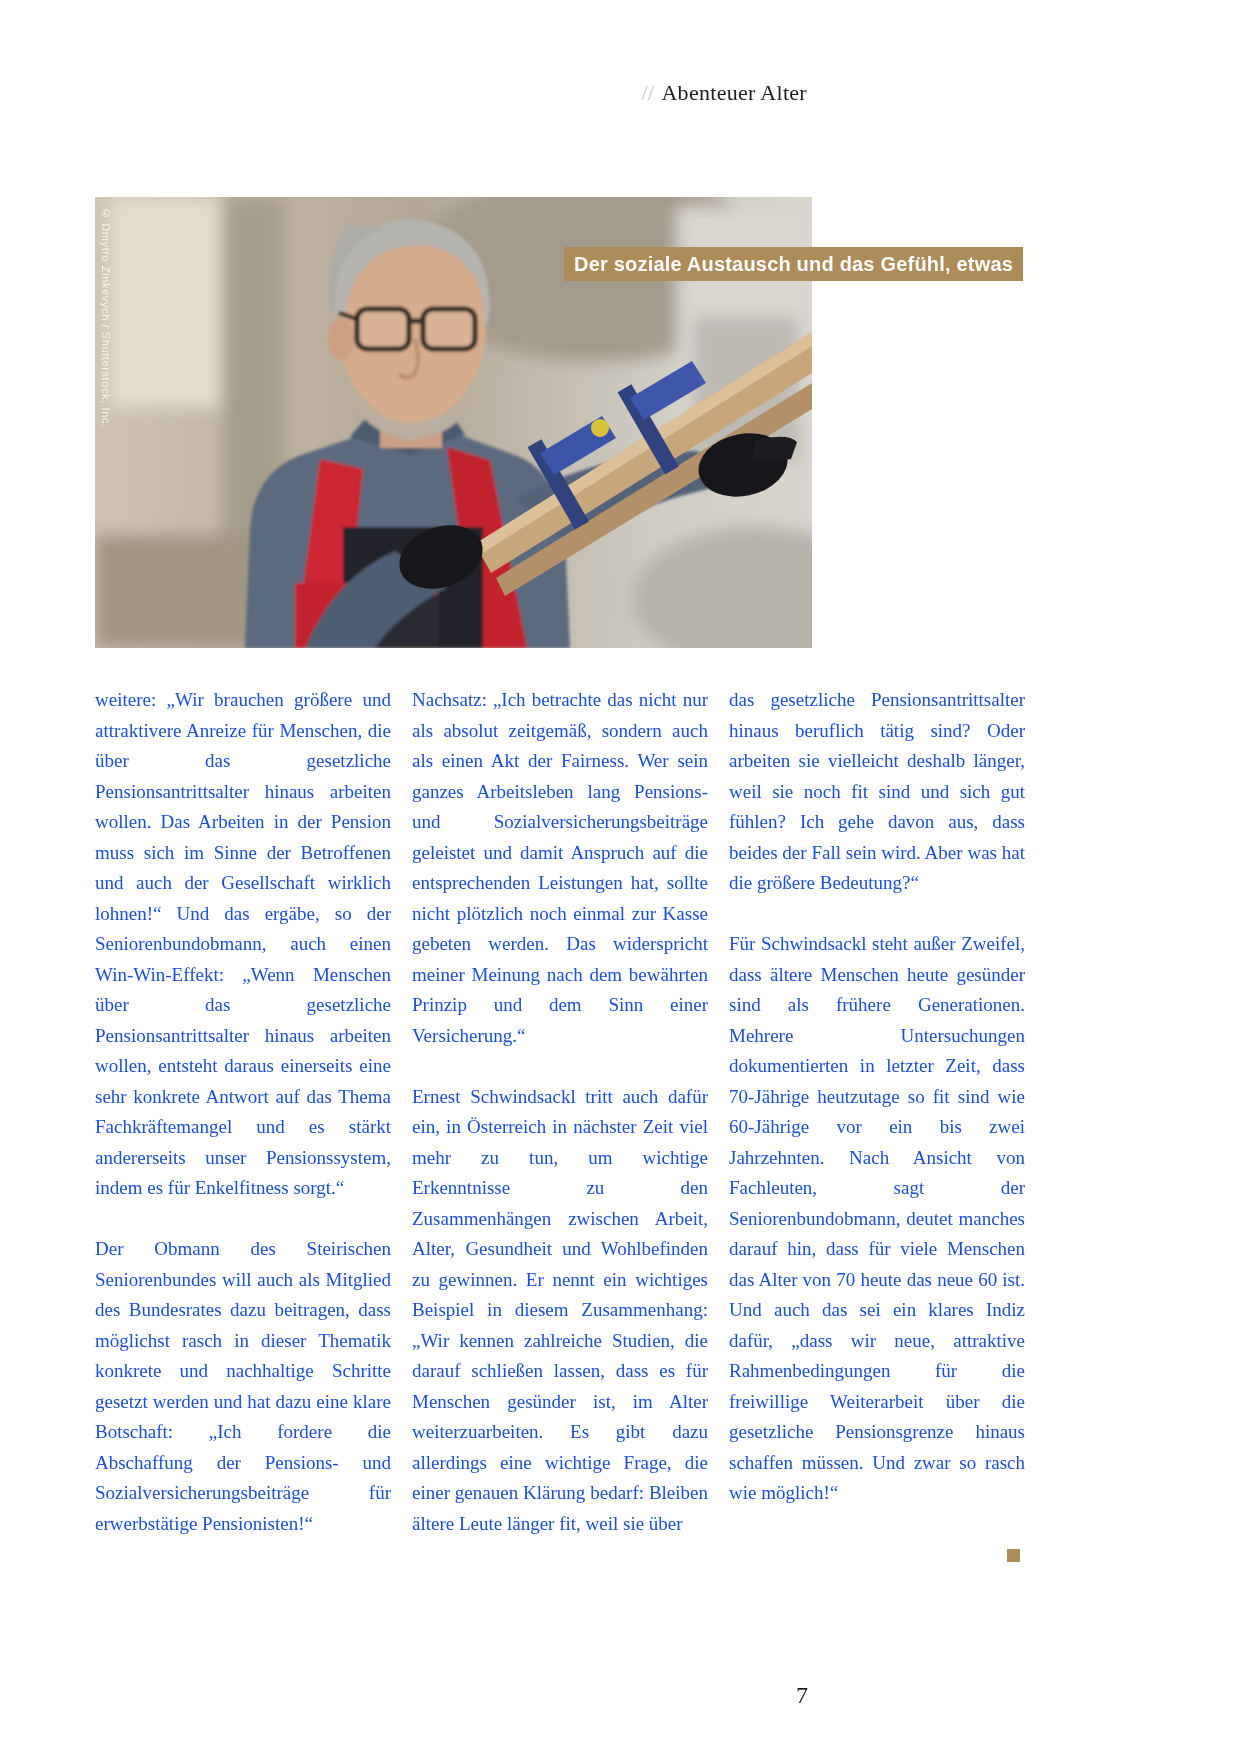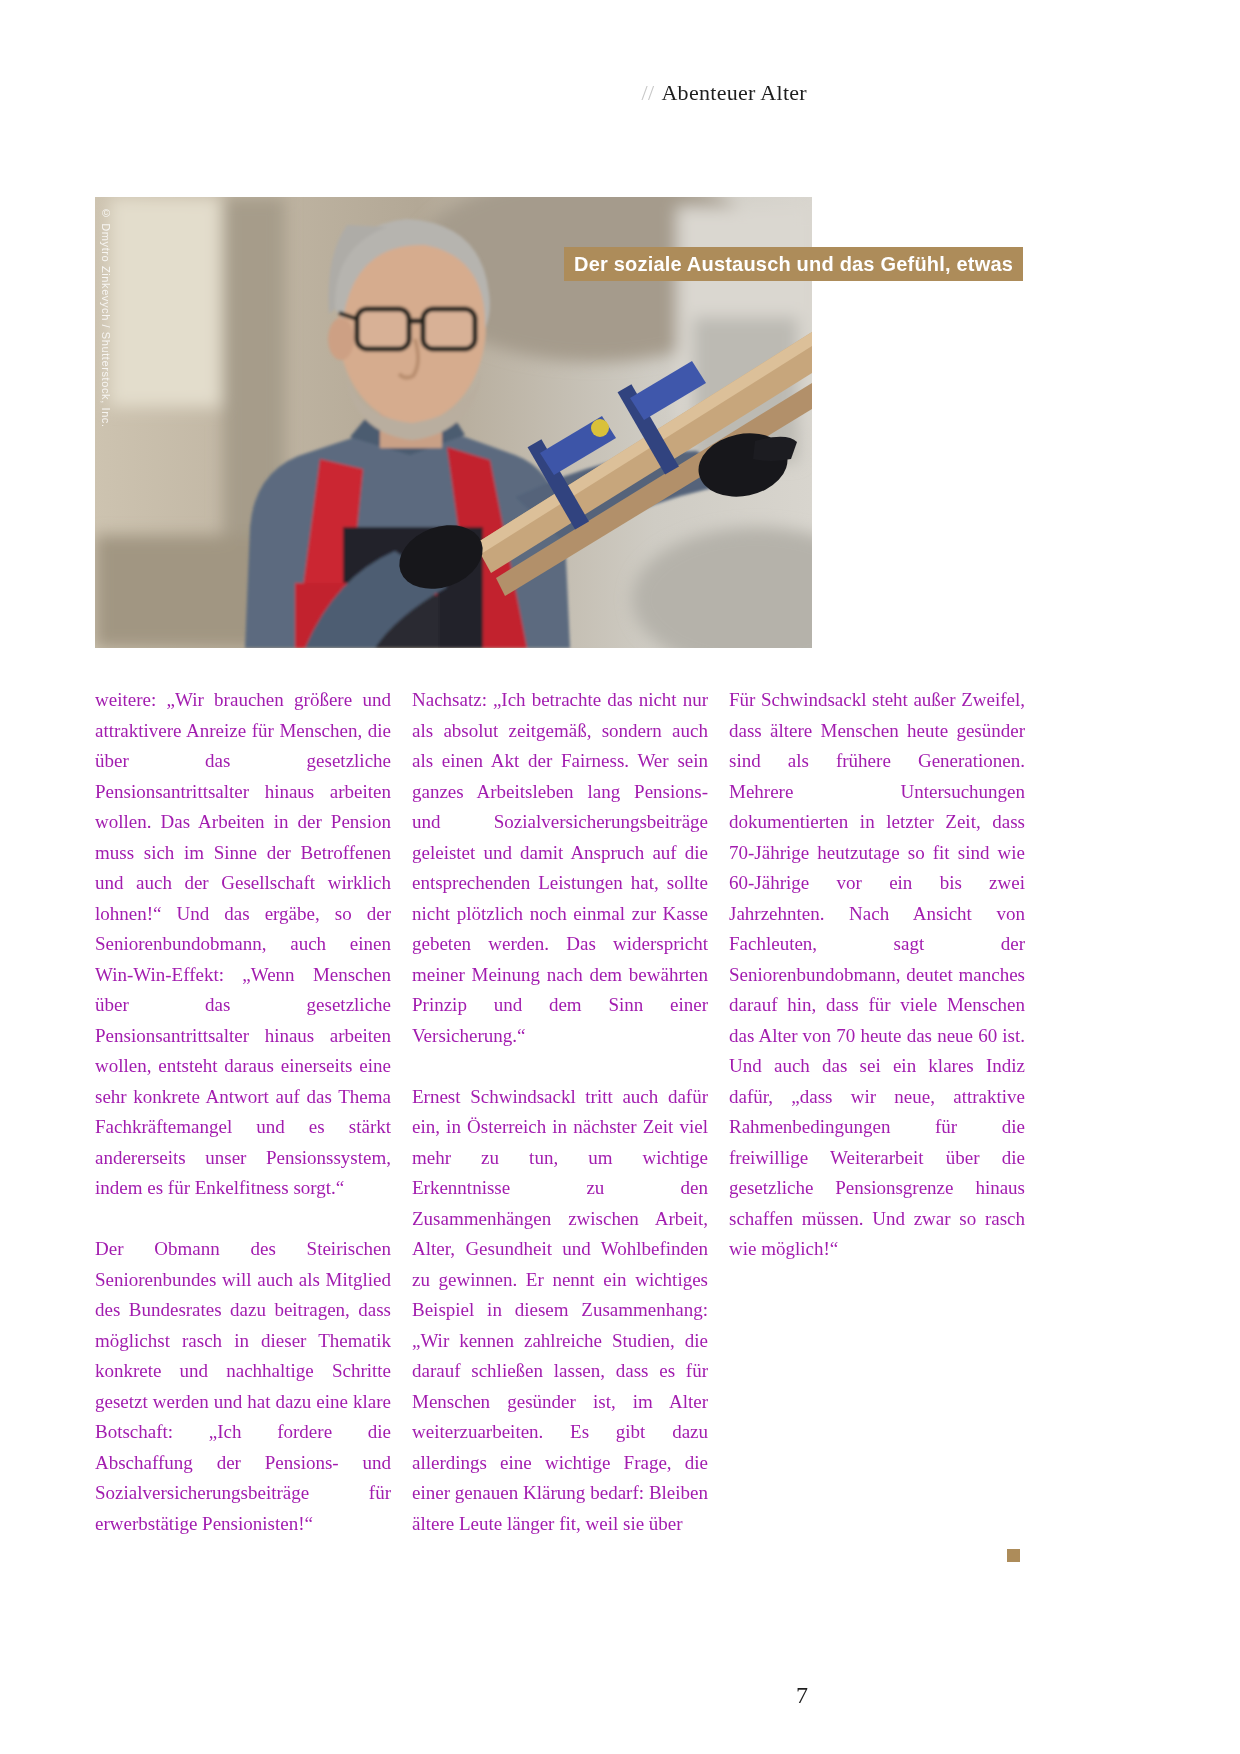--- a/index.html
+++ b/index.html
@@ -28,21 +28,21 @@
     color:#ffffff;font-family:"Liberation Sans", sans-serif;font-weight:bold;
     font-size:20px;line-height:34px;padding:0 10px;white-space:nowrap;letter-spacing:.2px;
   }
   
   .columns{
     position:absolute;left:95px;top:685px;width:930px;
     display:flex;gap:21px;
   }
   .col{
     width:296px;font-size:19px;line-height:30.5px;text-align:justify;
-    color:#a21caf;hyphens:auto;-webkit-hyphens:auto;
+    color:#1d4ed8;hyphens:auto;-webkit-hyphens:auto;
   }
   .col p{margin:0 0 30.5px 0;}
   .col p:last-child{margin-bottom:0;}
   
   .end-marker{
     position:absolute;left:1007px;top:1549px;width:13px;height:13px;
     background:var(--accent,#ad8c5a);
   }
   
   .page-number{
@@ -131,20 +131,21 @@
   <div class="columns">
     <div class="col">
       <p>weitere: „Wir brauchen größere und attraktivere Anreize für Menschen, die über das gesetzliche Pensionsantrittsalter hinaus arbeiten wollen. Das Arbeiten in der Pension muss sich im Sinne der Betroffenen und auch der Gesellschaft wirklich lohnen!“ Und das ergäbe, so der Seniorenbundobmann, auch einen Win-Win-Effekt: „Wenn Menschen über das gesetzliche Pensionsantrittsalter hinaus arbeiten wollen, entsteht daraus einerseits eine sehr konkrete Antwort auf das Thema Fachkräftemangel und es stärkt andererseits unser Pensionssystem, indem es für Enkelfitness sorgt.“</p>
       <p>Der Obmann des Steirischen Seniorenbundes will auch als Mitglied des Bundesrates dazu beitragen, dass möglichst rasch in dieser Thematik konkrete und nachhaltige Schritte gesetzt werden und hat dazu eine klare Botschaft: „Ich fordere die Abschaffung der Pensions- und Sozialversicherungsbeiträge für erwerbstätige Pensionisten!“</p>
     </div>
     <div class="col">
       <p>Nachsatz: „Ich betrachte das nicht nur als absolut zeitgemäß, sondern auch als einen Akt der Fairness. Wer sein ganzes Arbeitsleben lang Pensions- und Sozialversicherungsbeiträge geleistet und damit Anspruch auf die entsprechenden Leistungen hat, sollte nicht plötzlich noch einmal zur Kasse gebeten werden. Das widerspricht meiner Meinung nach dem bewährten Prinzip und dem Sinn einer Versicherung.“</p>
       <p>Ernest Schwindsackl tritt auch dafür ein, in Österreich in nächster Zeit viel mehr zu tun, um wichtige Erkenntnisse zu den Zusammenhängen zwischen Arbeit, Alter, Gesundheit und Wohlbefinden zu gewinnen. Er nennt ein wichtiges Beispiel in diesem Zusammenhang: „Wir kennen zahlreiche Studien, die darauf schließen lassen, dass es für Menschen gesünder ist, im Alter weiterzuarbeiten. Es gibt dazu allerdings eine wichtige Frage, die einer genauen Klärung bedarf: Bleiben ältere Leute länger fit, weil sie über</p>
     </div>
     <div class="col">
+      <p>das gesetzliche Pensionsantrittsalter hinaus beruflich tätig sind? Oder arbeiten sie vielleicht deshalb länger, weil sie noch fit sind und sich gut fühlen? Ich gehe davon aus, dass beides der Fall sein wird. Aber was hat die größere Bedeutung?“</p>
       <p>Für Schwindsackl steht außer Zweifel, dass ältere Menschen heute gesünder sind als frühere Generationen. Mehrere Untersuchungen dokumentierten in letzter Zeit, dass 70-Jährige heutzutage so fit sind wie 60-Jährige vor ein bis zwei Jahrzehnten. Nach Ansicht von Fachleuten, sagt der Seniorenbundobmann, deutet manches darauf hin, dass für viele Menschen das Alter von 70 heute das neue 60 ist. Und auch das sei ein klares Indiz dafür, „dass wir neue, attraktive Rahmenbedingungen für die freiwillige Weiterarbeit über die gesetzliche Pensionsgrenze hinaus schaffen müssen. Und zwar so rasch wie möglich!“</p>
     </div>
   </div>
 
   <div class="end-marker"></div>
 
   <div class="page-number">7</div>
 
 </div>
 

